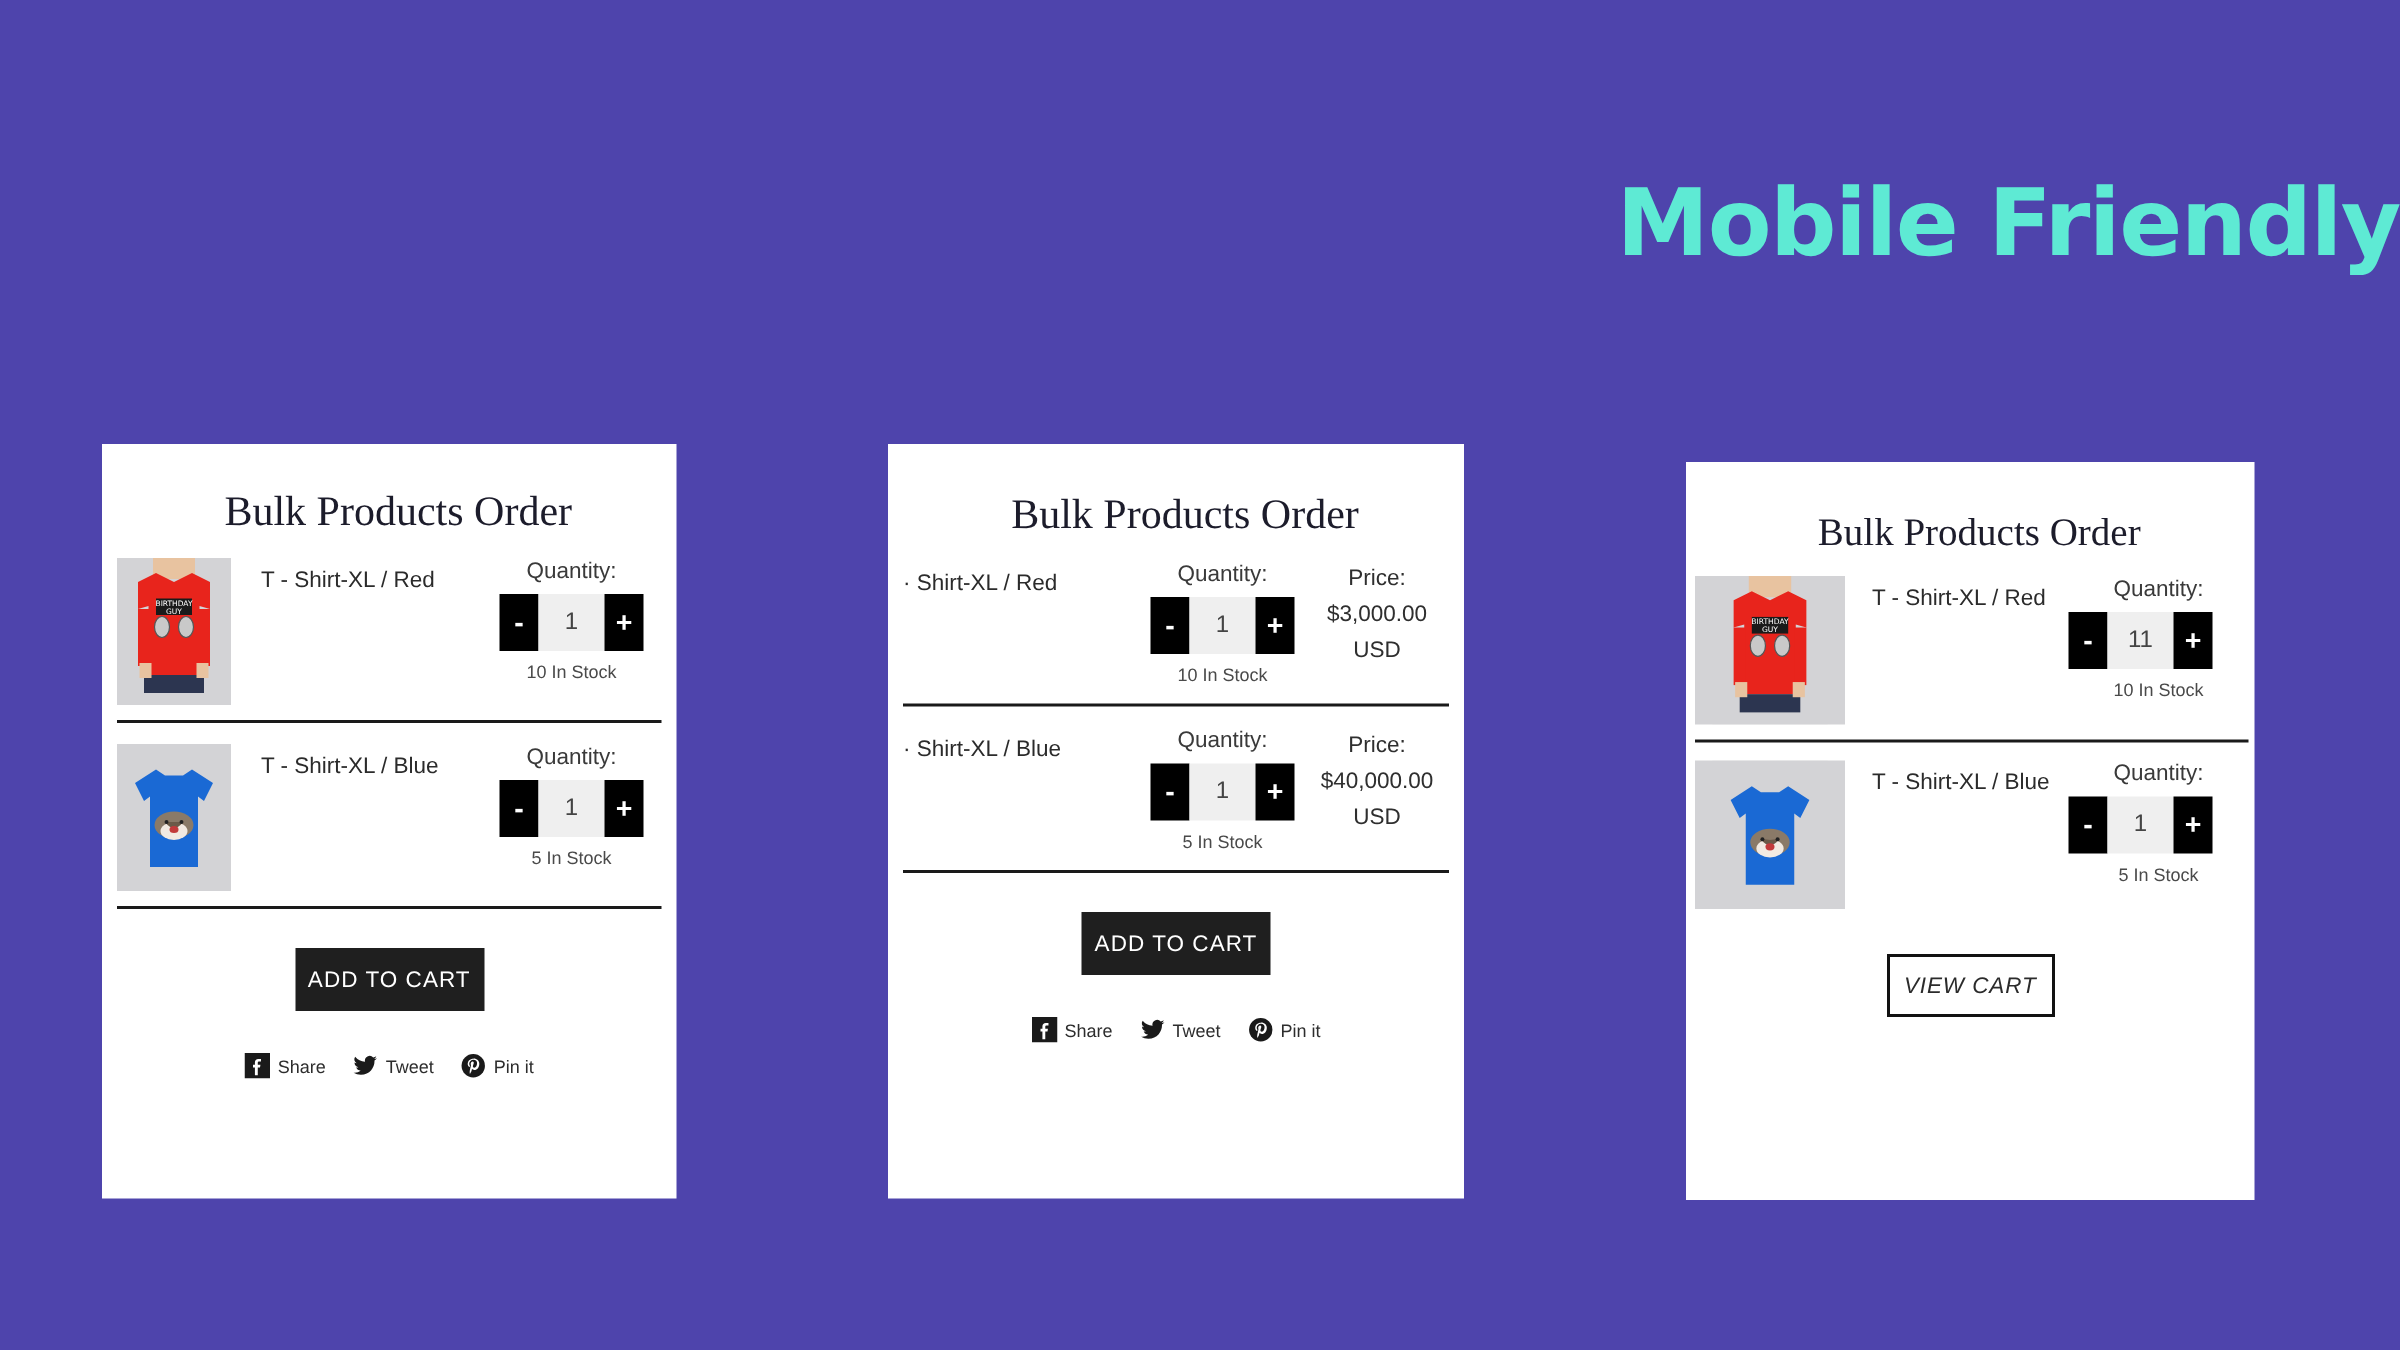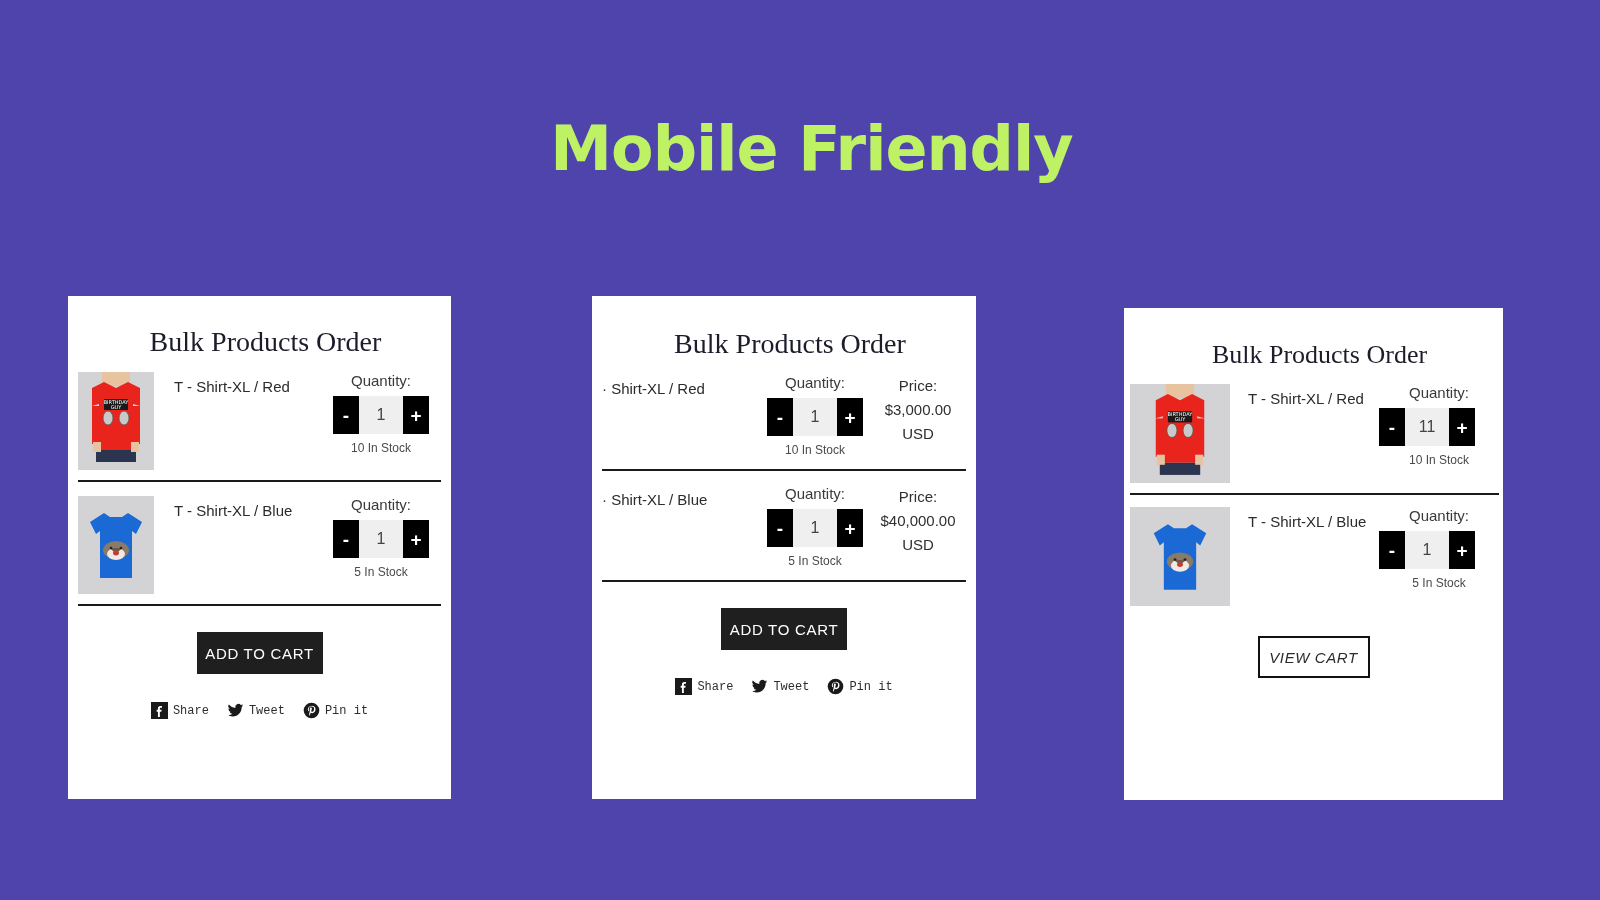--- a/index.html
+++ b/index.html
@@ -7,22 +7,22 @@
   body {
     width: 1600px;
     height: 900px;
     background: #4e44ac;
     font-family: "Liberation Sans", sans-serif;
     overflow: hidden;
     position: relative;
   }
 
   .page-heading {
-    text-align: center;
-    color: #bef264;
+    text-align: right;
+    color: #5eead4;
     font-size: 62px;
     font-weight: bold;
     letter-spacing: -1px;
     padding-top: 112px;
     font-family: "DejaVu Sans", sans-serif;
     margin-left: 23px;
   }
 
   .cards-area {
     position: absolute;
@@ -161,21 +161,20 @@
     height: 42px;
     font-family: "Liberation Sans", sans-serif;
   }
 
   .social {
     display: flex;
     justify-content: center;
     align-items: center;
     gap: 18px;
     margin-top: 28px;
-    font-family: Liberation Mono, monospace;
   }
   .social-item {
     display: flex;
     align-items: center;
     gap: 5px;
     font-size: 12px;
     color: #2d2d2d;
   }
   .sicon { width: 17px; height: 17px; flex: none; display: block; }
 

